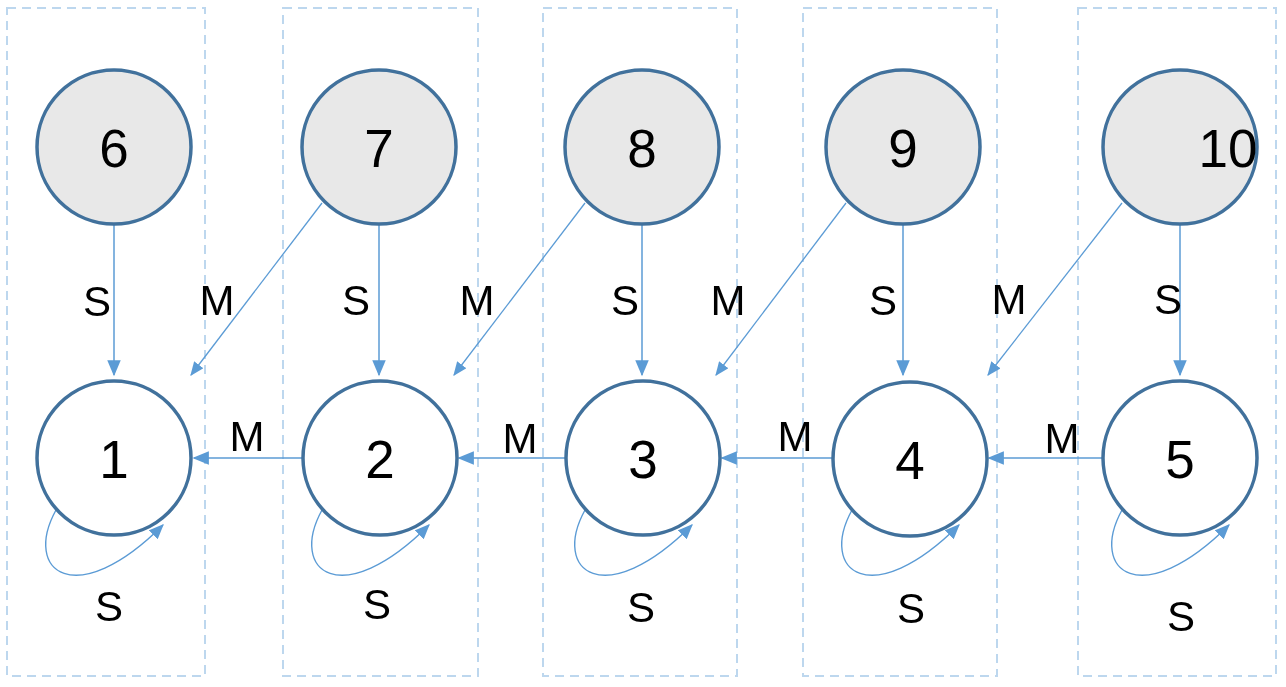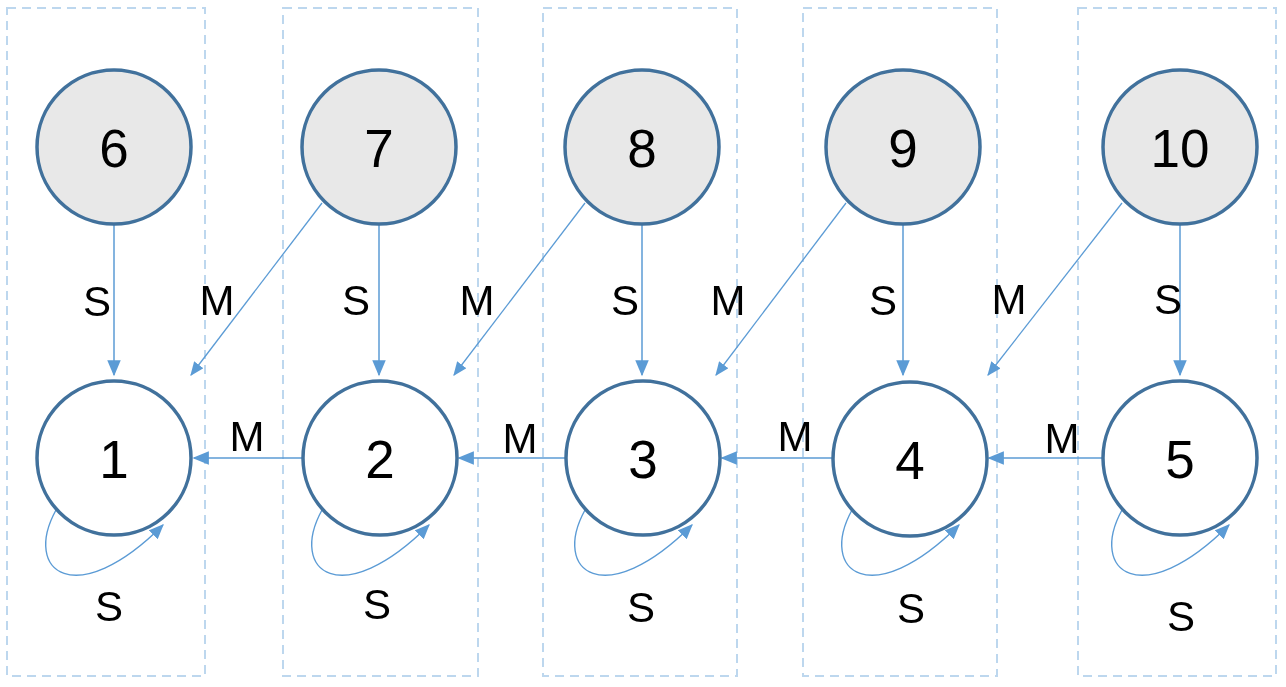--- a/index.html
+++ b/index.html
@@ -76,21 +76,21 @@
       <circle cx="643" cy="458" r="77"></circle>
       <circle cx="910" cy="459" r="77"></circle>
       <circle cx="1180" cy="458" r="77"></circle>
     </g>
   </svg>
 
   <div class="num" style="left:114px;  top:148px;">6</div>
   <div class="num" style="left:379px;  top:148px;">7</div>
   <div class="num" style="left:642px;  top:148px;">8</div>
   <div class="num" style="left:903px;  top:148px;">9</div>
-  <div class="num" style="left:1180px; top:148px;">10</div>
+  <div class="num" style="left:1228px; top:148px;">10</div>
 
   <div class="num" style="left:114px;  top:459px;">1</div>
   <div class="num" style="left:380px;  top:459px;">2</div>
   <div class="num" style="left:643px;  top:459px;">3</div>
   <div class="num" style="left:910px;  top:460px;">4</div>
   <div class="num" style="left:1180px; top:459px;">5</div>
 
   <div class="lbl" style="left:97px;   top:302px;">S</div>
   <div class="lbl" style="left:356px;  top:301px;">S</div>
   <div class="lbl" style="left:625px;  top:301px;">S</div>

